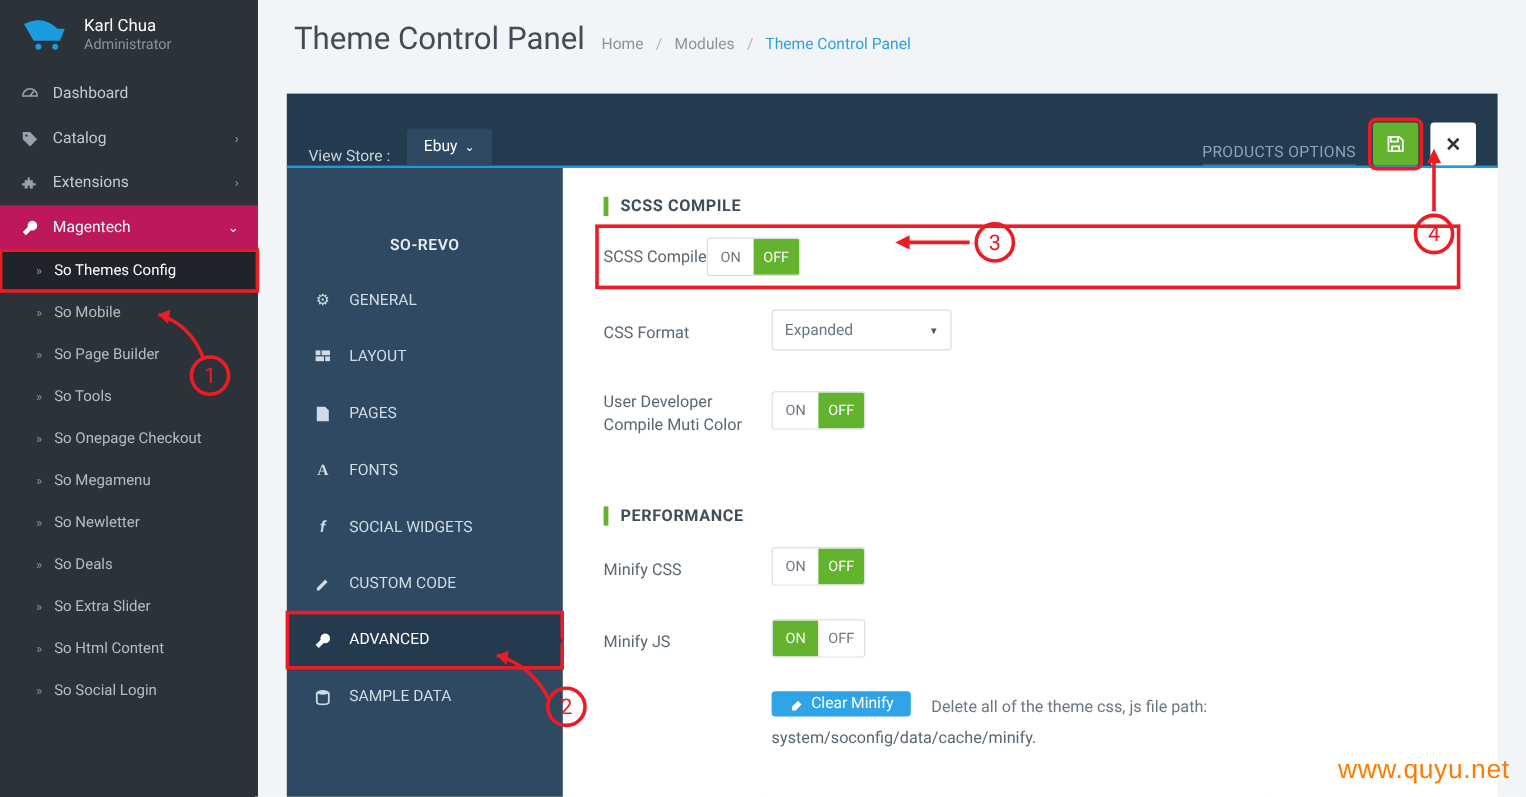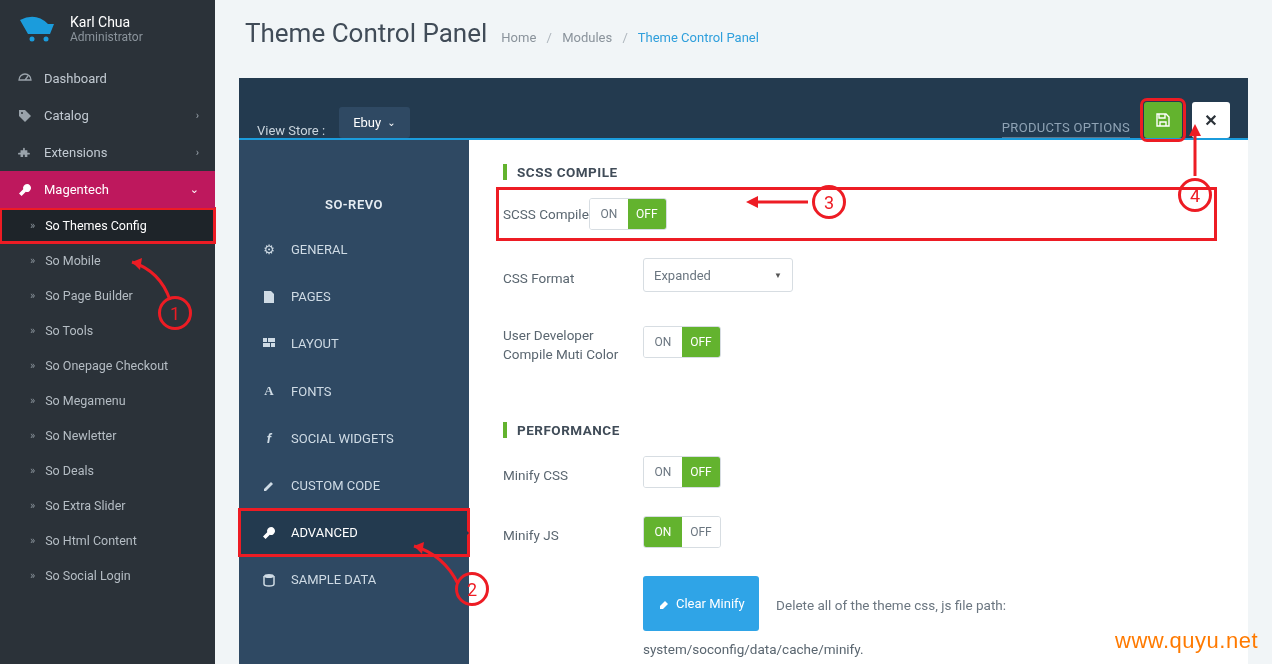--- a/index.html
+++ b/index.html
@@ -57,21 +57,21 @@
 .row .lbl { width:140px; padding-top:6px; }
 .toggle { display:flex; border:1px solid #d7dde2; border-radius:3px; overflow:hidden; height:32px; }
 .toggle span { width:38px; display:flex; align-items:center; justify-content:center; font-size:12px; background:#fff; color:#6b7680; }
 .toggle span.on-active { background:#63b32e; color:#fff; }
 .toggle span.off-active { background:#63b32e; color:#fff; }
 .select { width:150px; height:34px; border:1px solid #d7dde2; border-radius:3px; background:#fff; display:flex; align-items:center; justify-content:space-between; padding:0 10px; color:#6b7680; font-size:13px; cursor:pointer; }
 .select .tri { font-size:8px; color:#555; }
 .scss-box { outline:3px solid #ed1c24; padding:8px 10px 8px 0; margin:-8px 0 20px -4px; display:flex; align-items:center; }
 .scss-box .lbl { padding-left:4px; }
 
-.clear-btn { background:#2fa4e7; color:#fff; border:none; padding:20px 14px; border-radius:3px; font-size:13px; display:inline-flex; align-items:center; gap:6px; cursor:pointer; }
+.clear-btn { background:#2fa4e7; color:#fff; border:none; padding:3px 14px; border-radius:3px; font-size:13px; display:inline-flex; align-items:center; gap:6px; cursor:pointer; }
 .helper { margin-left:14px; color:#6b7680; }
 .helper-line2 { margin-top:10px; }
 
 
 .anno-circle { position:absolute; width:34px; height:34px; border:3px solid #ed1c24; border-radius:50%; color:#ed1c24; display:flex; align-items:center; justify-content:center; font-size:18px; font-weight:400; background:rgba(255,255,255,0.0); z-index:50; pointer-events:none; }
 .anno-arrow { position:absolute; z-index:49; pointer-events:none; }
 .watermark { position:absolute; right:14px; bottom:10px; color:#ff7a00; font-size:22px; font-family:Arial; letter-spacing:0.5px; pointer-events:none;text-align:right; }
 
 svg { display:block; }
 </style>
@@ -209,36 +209,36 @@
 
   <div class="panel-area">
     <div class="panel-nav">
       <div class="panel-nav-title">SO-REVO</div>
       <div class="pnav-item">
           <span class="picon">⚙</span>
           <span>GENERAL</span>
         </div>
       <div class="pnav-item">
           <span class="picon">
-            <svg width="12" height="14" viewBox="0 0 12 14">
-              <path d="M1 1h7l3 3v9H1z" fill="#cfdbe5"></path>
-            </svg>
-          </span>
-          <span>PAGES</span>
-        </div>
-      <div class="pnav-item">
-          <span class="picon">
             <svg width="14" height="14" viewBox="0 0 14 14">
               <rect x="1" y="1" width="4" height="4" fill="#cfdbe5"></rect>
               <rect x="6" y="1" width="7" height="4" fill="#cfdbe5"></rect>
               <rect x="1" y="6" width="7" height="4" fill="#cfdbe5"></rect>
               <rect x="9" y="6" width="4" height="4" fill="#cfdbe5"></rect>
             </svg>
           </span>
           <span>LAYOUT</span>
+        </div>
+      <div class="pnav-item">
+          <span class="picon">
+            <svg width="12" height="14" viewBox="0 0 12 14">
+              <path d="M1 1h7l3 3v9H1z" fill="#cfdbe5"></path>
+            </svg>
+          </span>
+          <span>PAGES</span>
         </div>
       <div class="pnav-item">
           <span class="picon" style="font-family:serif;font-weight:700;">A</span>
           <span>FONTS</span>
         </div>
       <div class="pnav-item">
           <span class="picon" style="font-weight:700;font-style:italic;">f</span>
           <span>SOCIAL WIDGETS</span>
         </div>
       <div class="pnav-item">

